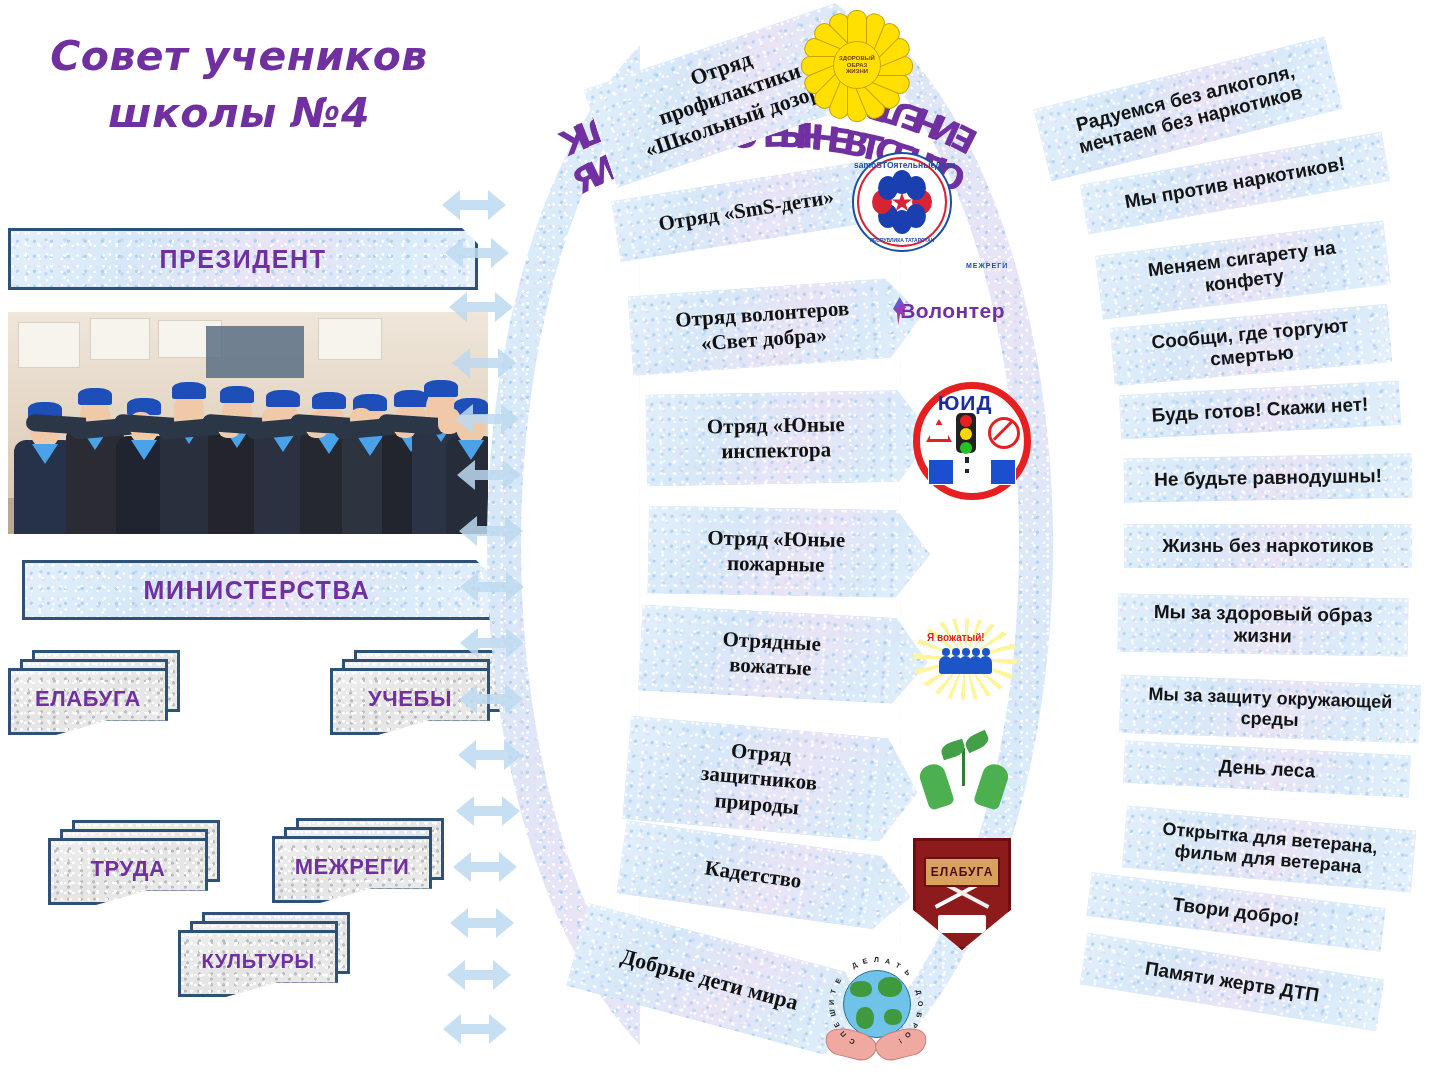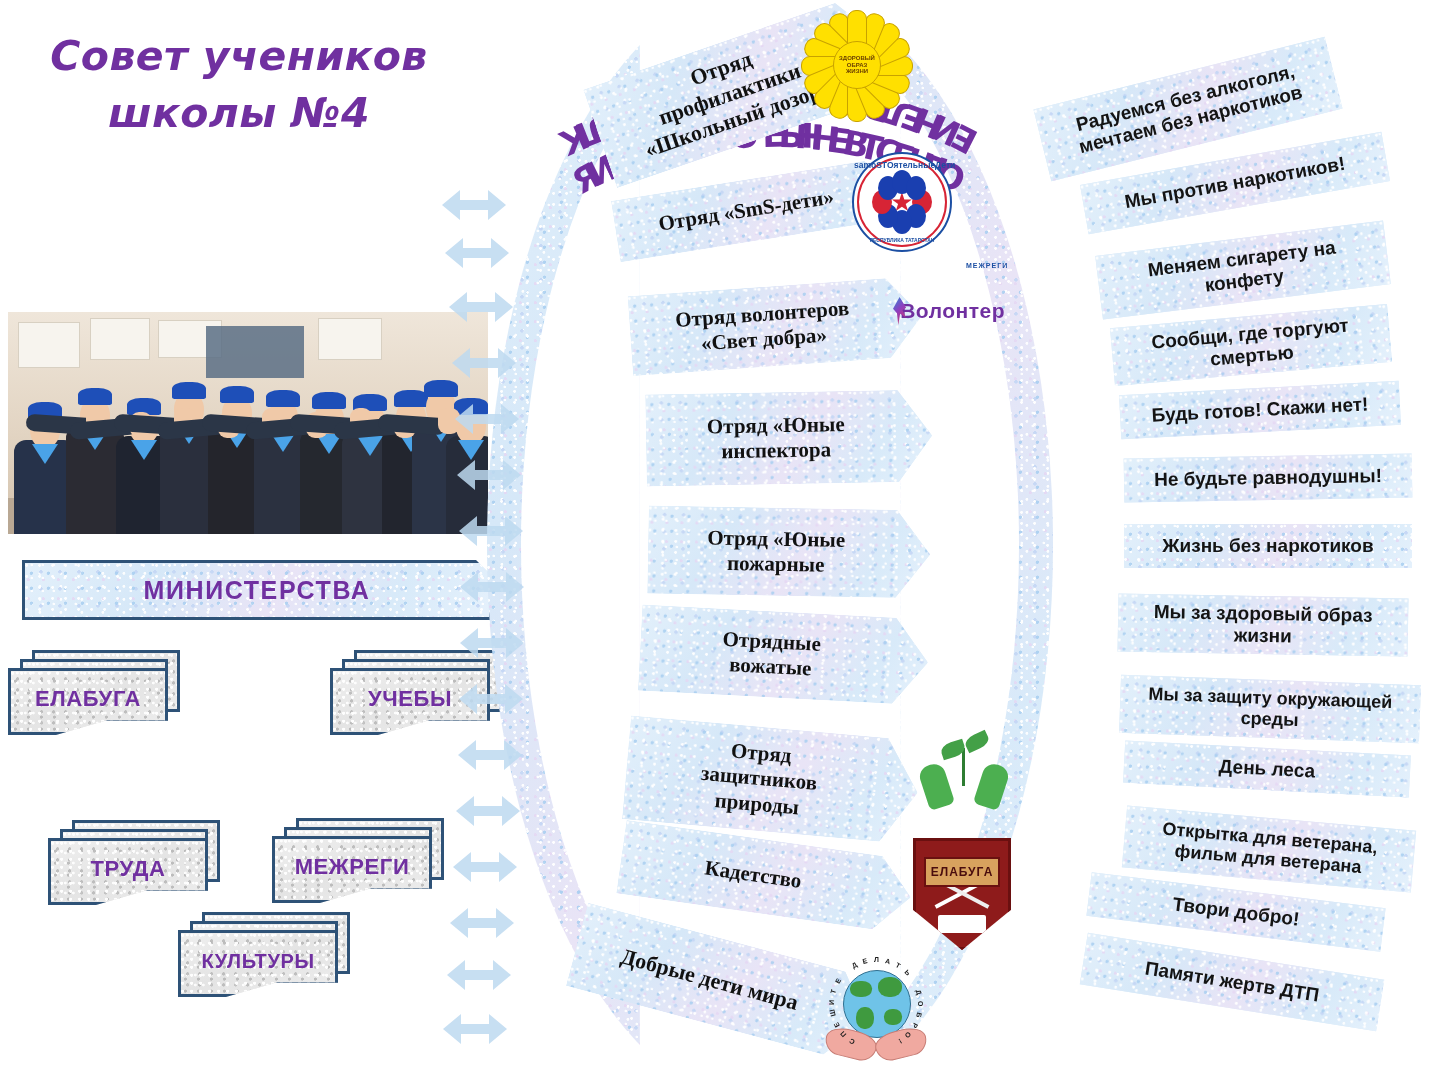--- a/index.html
+++ b/index.html
@@ -244,20 +244,23 @@
       <div class="dbl-arrow" style="left: 460px; top: 628px;"></div>
       <div class="dbl-arrow" style="left: 459px; top: 684px;"></div>
       <div class="dbl-arrow" style="left: 458px; top: 740px;"></div>
       <div class="dbl-arrow" style="left: 456px; top: 796px;"></div>
       <div class="dbl-arrow" style="left: 453px; top: 852px;"></div>
       <div class="dbl-arrow" style="left: 450px; top: 908px;"></div>
       <div class="dbl-arrow" style="left: 447px; top: 960px;"></div>
       <div class="dbl-arrow" style="left: 443px; top: 1014px;"></div>
     </div>
 
+  <div class="hdrbox tex" id="president-box">
+    <span>ПРЕЗИДЕНТ</span>
+  </div>
 
   <div id="photo">
     <div class="wall"></div>
     <div class="poster p1"></div>
       <div class="poster p2"></div>
     <div class="poster p3"></div>
       <div class="poster p4"></div>
     <div class="banner"></div>
     <div class="floor"></div>
     <div id="kids">
@@ -543,22 +546,46 @@
       <div class="petal" style="left: 38px; top: 16px; background: rgb(26, 63, 176);"></div>
       <div class="petal" style="left: 52.1421px; top: 21.8579px; background: rgb(26, 63, 176);"></div>
     </div>
 
   <div class="logo" id="logo-volonter">
     <div class="bird"></div>
     <div class="wd">Волонтер</div>
   </div>
   <div class="tinytxt" id="mezhregi">МЕЖРЕГИ</div>
 
-
-
+  <div class="logo" id="logo-uid">
+    <div class="t">ЮИД</div>
+    <div class="tri"></div>
+    <div class="pole"></div>
+    <div class="light">
+      <i style="background:#e62020"></i>
+        <i style="background:#ffd600"></i>
+        <i style="background:#25c425"></i>
+    </div>
+    <div class="ban"></div>
+    <div class="sq sq1"></div>
+    <div class="sq sq2"></div>
+  </div>
+
+
+  <div class="logo" id="logo-vozh">
+    <div class="burst"></div>
+    <div class="ya">Я вожатый!</div>
+    <div class="ppl">
+      <i style="left:0"></i>
+        <i style="left:10px"></i>
+        <i style="left:20px"></i>
+        <i style="left:30px"></i>
+        <i style="left:40px"></i>
+    </div>
+  </div>
 
   <div class="logo" id="logo-eco">
     <div class="h hl"></div>
     <div class="h hr"></div>
     <div class="stem"></div>
     <div class="leaf" style="left:20px;top:12px;transform:rotate(-18deg)"></div>
     <div class="leaf" style="left:44px;top:4px;transform:rotate(155deg)"></div>
   </div>
 
   <div class="logo" id="logo-elab">

